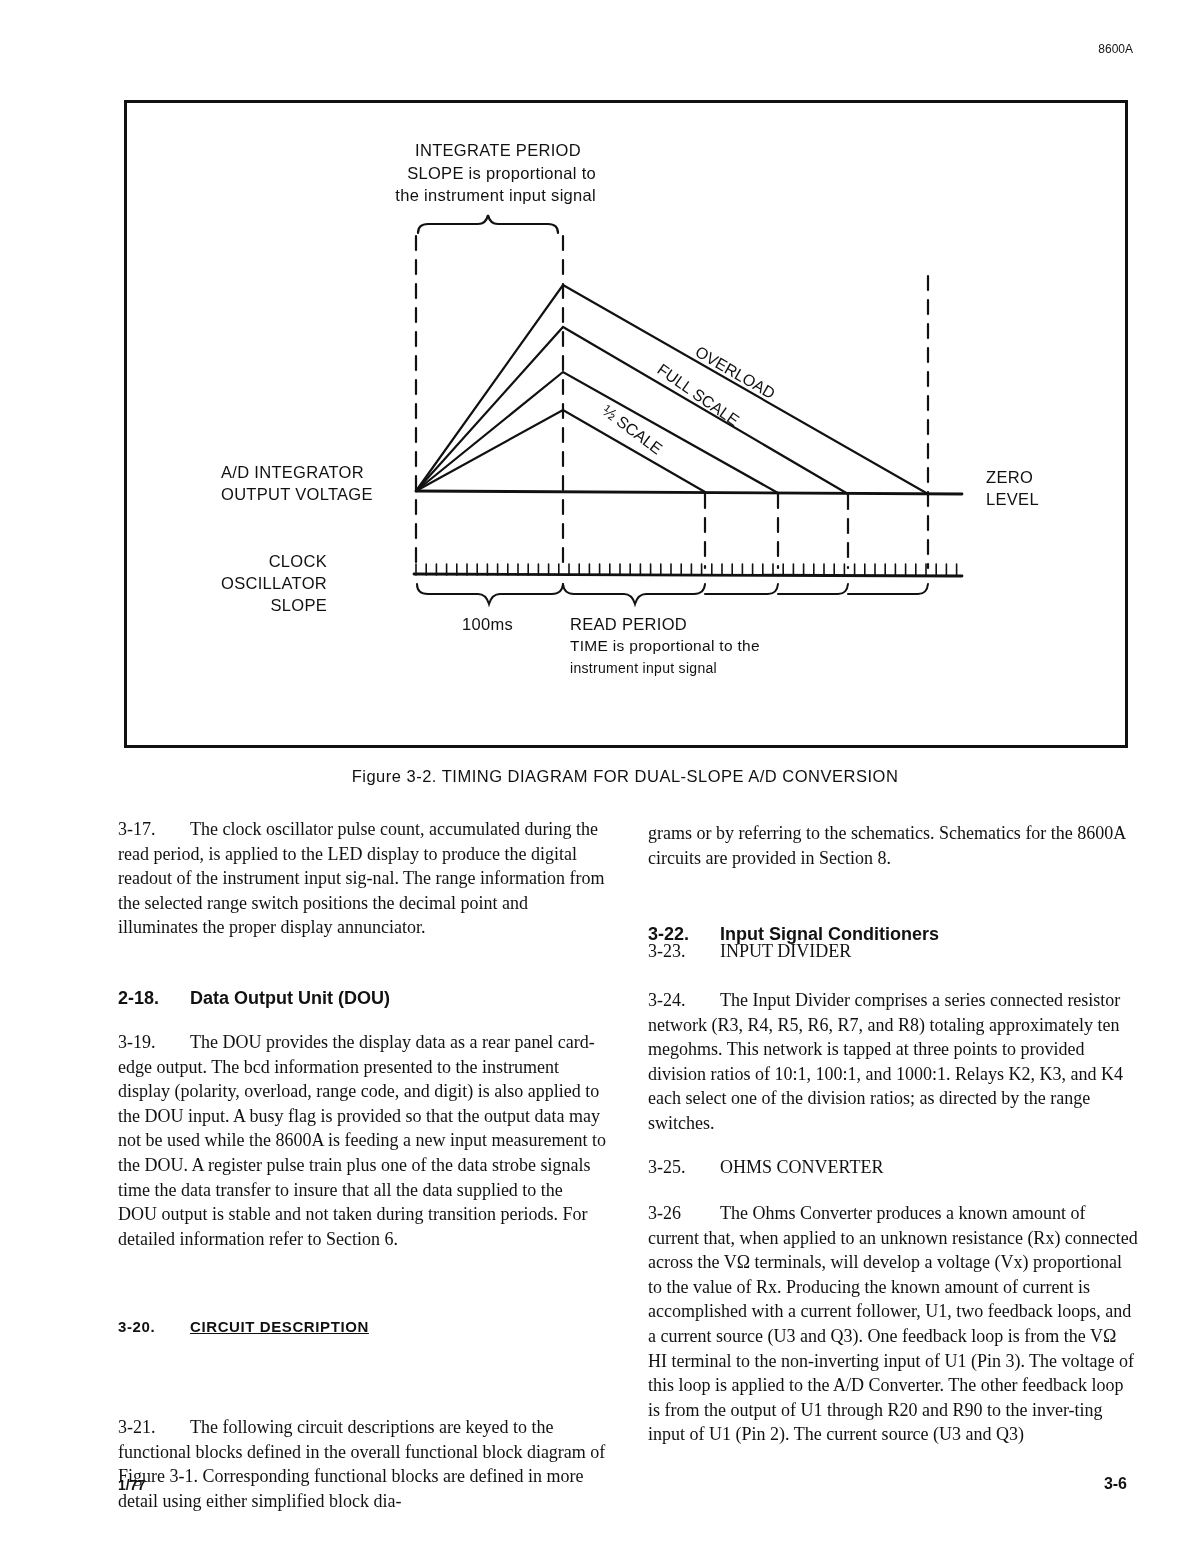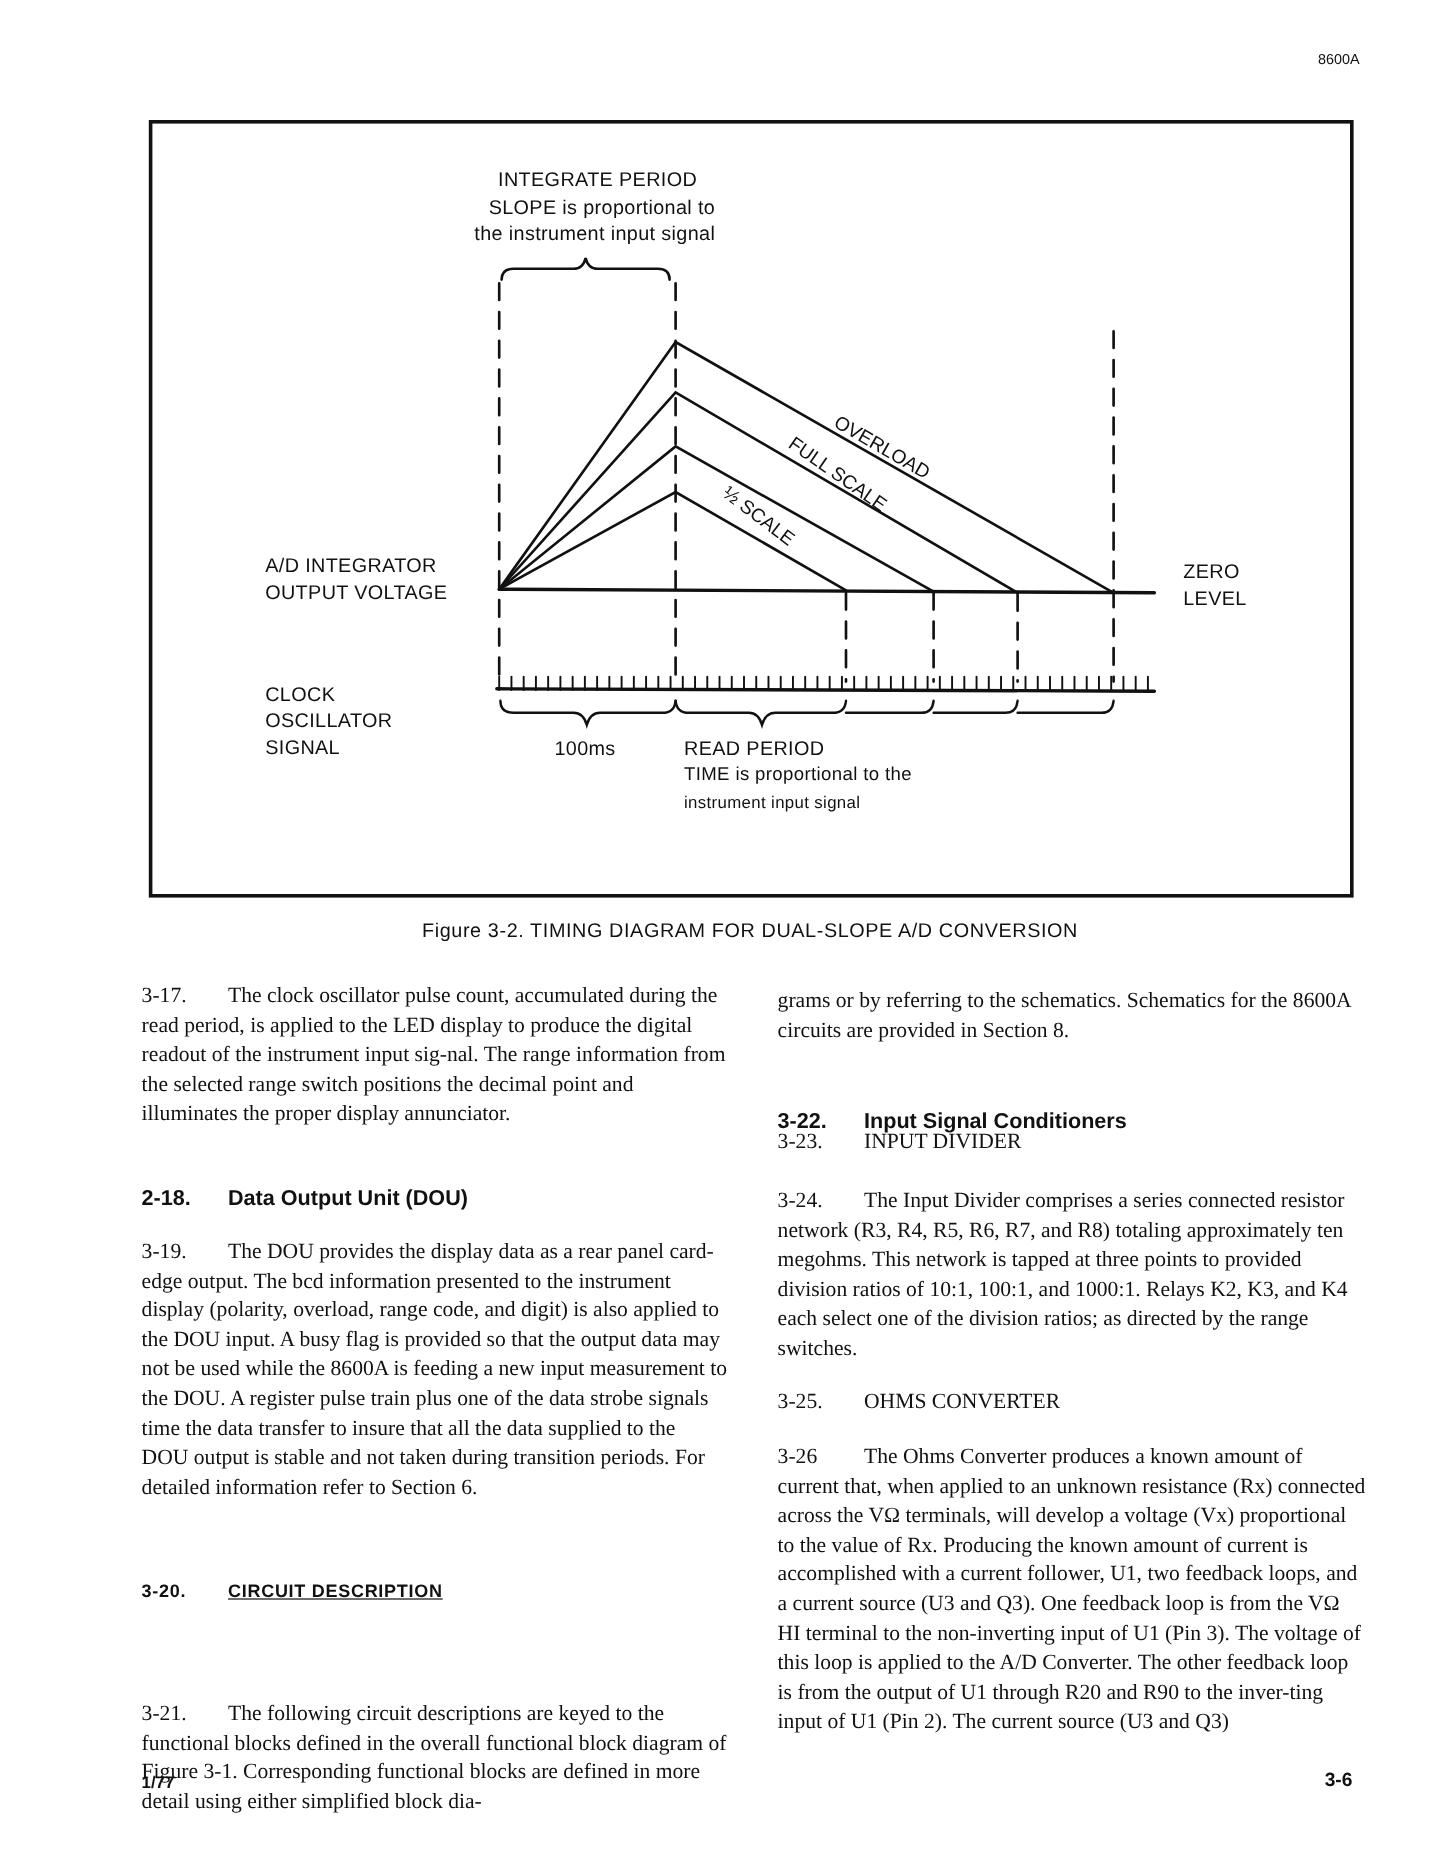--- a/index.html
+++ b/index.html
@@ -131,24 +131,24 @@
 <div class="abs sans fig-label" style="left:350px; top:162px; text-align:right; width:246px;">
   <div>SLOPE is proportional to</div>
   <div>the instrument input signal</div>
 </div>
 
 <div class="abs sans fig-label" style="left:221px; top:461px;">
   <div>A/D INTEGRATOR</div>
   <div>OUTPUT VOLTAGE</div>
 </div>
 
-<div class="abs sans fig-label" style="left:221px; top:568px;">
+<div class="abs sans fig-label" style="left:221px; top:550px;text-align:right;">
   <div>CLOCK</div>
   <div>OSCILLATOR</div>
-  <div>SIGNAL</div>
+  <div>SLOPE</div>
 </div>
 
 <div class="abs sans fig-label" style="left:986px; top:466px;">
   <div>ZERO</div>
   <div>LEVEL</div>
 </div>
 
 <div class="abs sans fig-label" style="left:462px; top:613px;">100ms</div>
 
 <div class="abs sans fig-label" style="left:570px; top:613px;">

